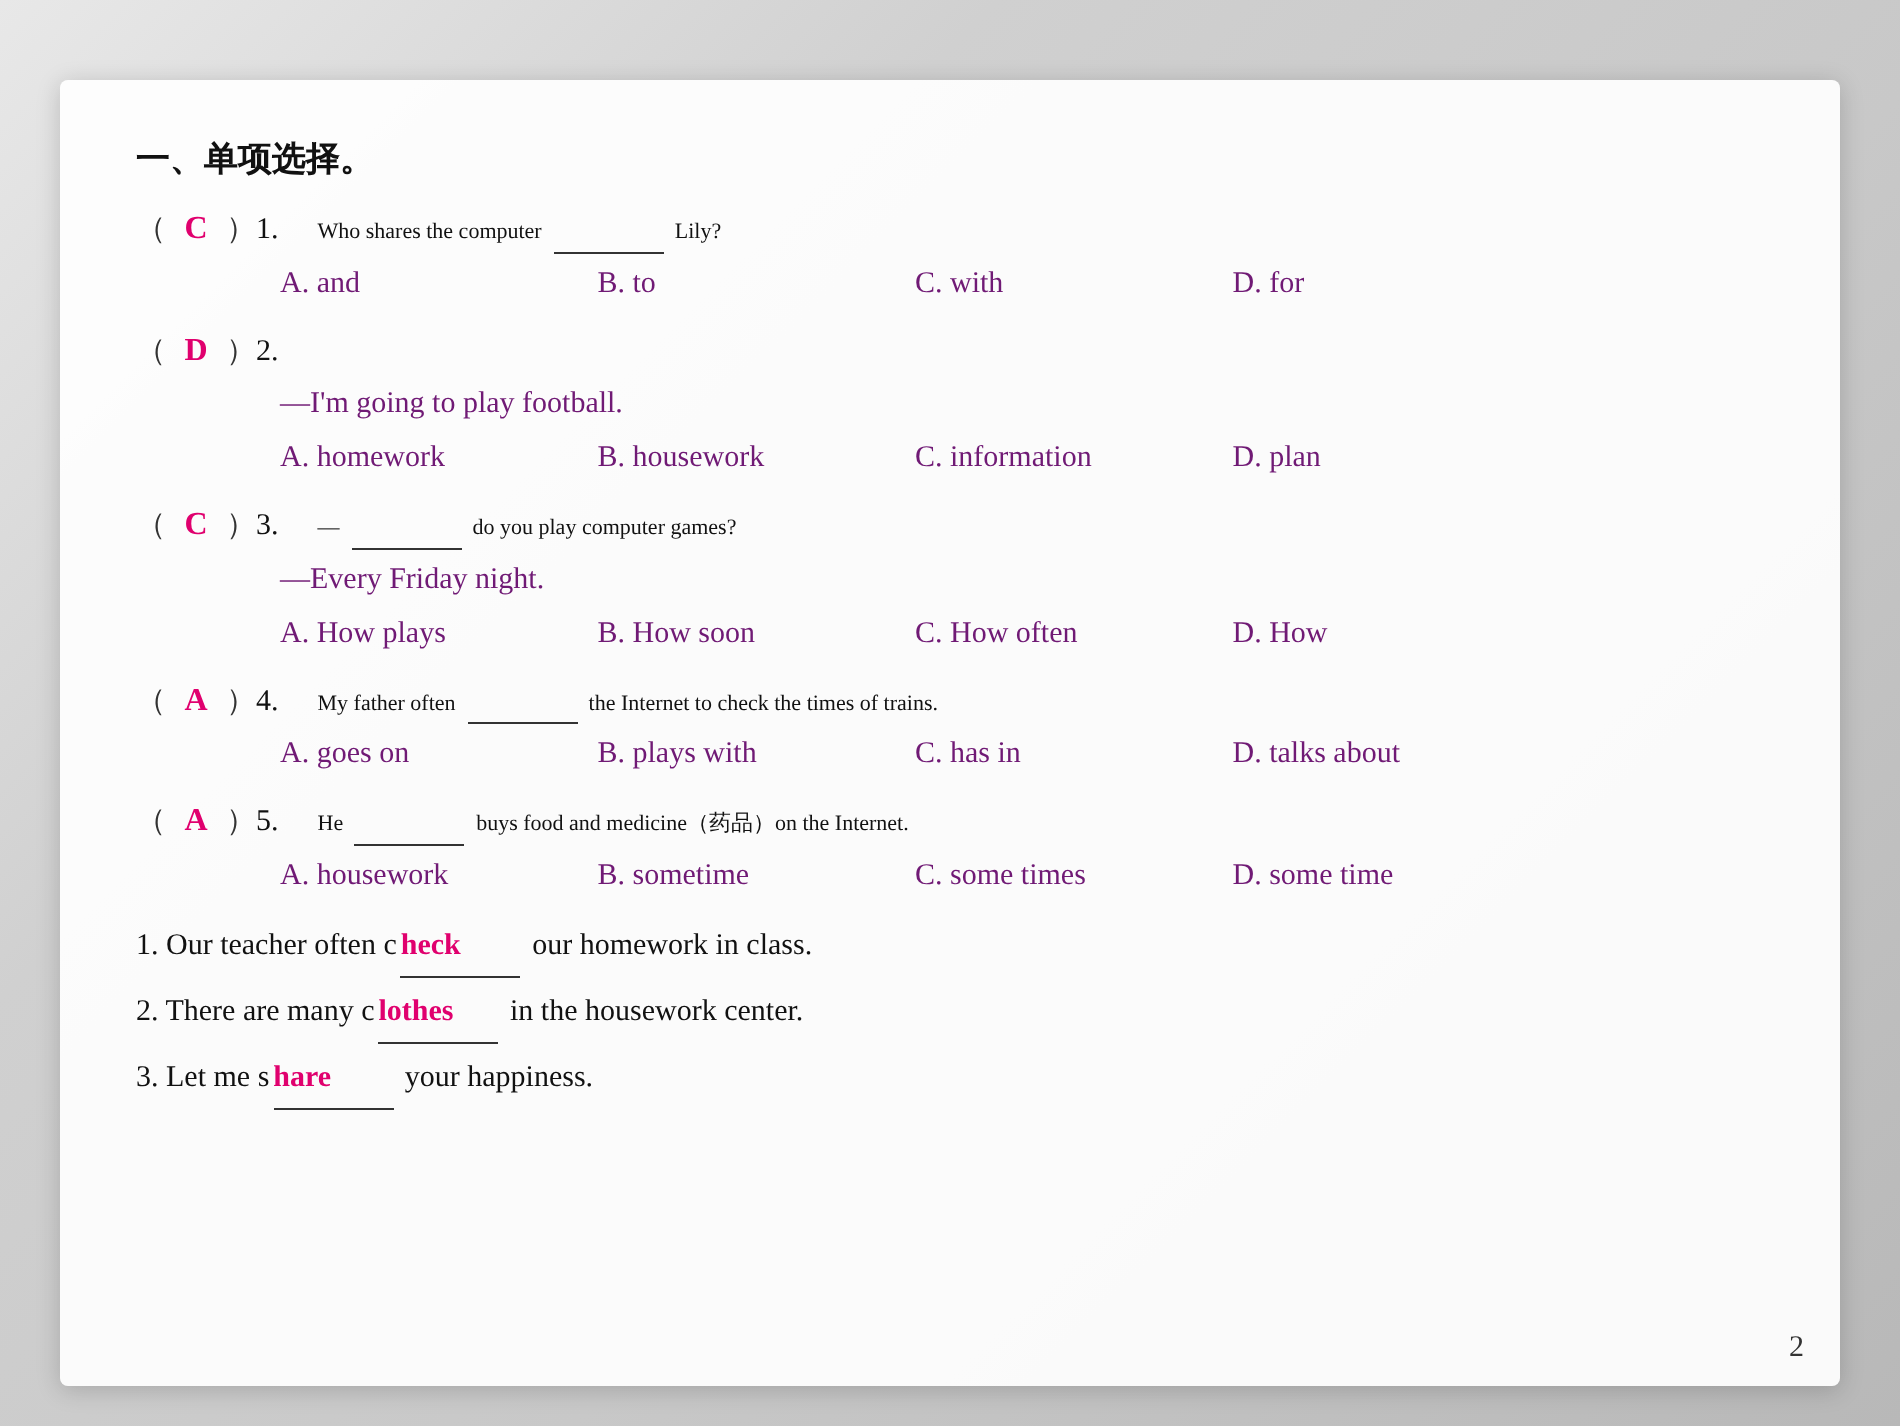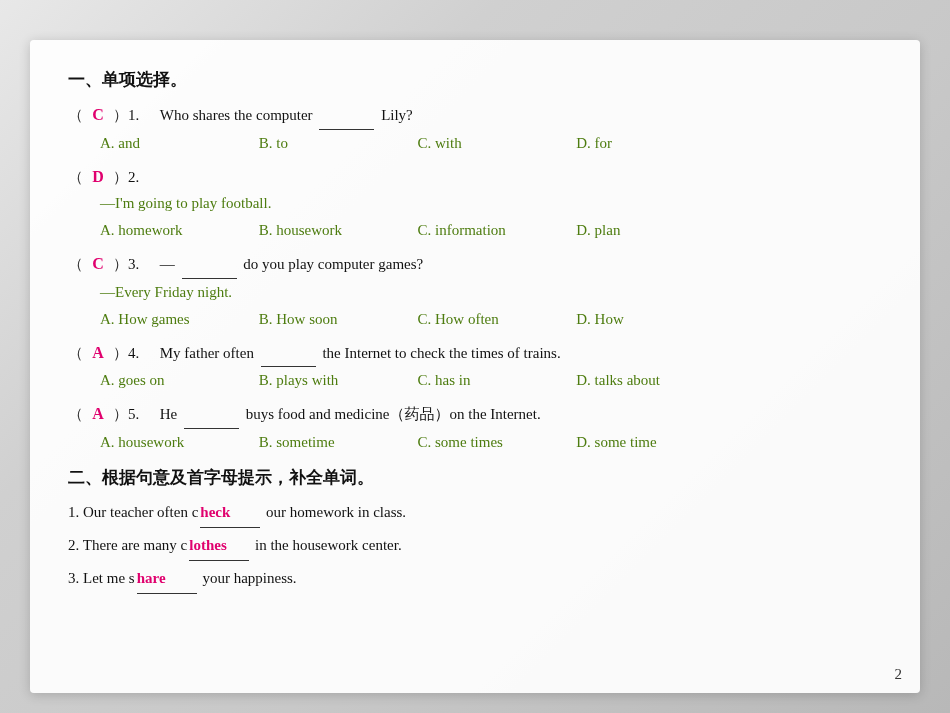--- a/index.html
+++ b/index.html
@@ -56,35 +56,35 @@
       margin: 0 2px;
     }
 
     .q-num {
       color: #111;
       font-size: 15px;
       min-width: 28px;
     }
 
     .q-text {
-      font-size: 15px;
+      font-size: 11px;
       color: #111;
     }
 
     .blank {
       display: inline-block;
       border-bottom: 1.5px solid #333;
       min-width: 55px;
       margin: 0 3px;
     }
 
     .options-line {
-      margin-left: 32px;
-      font-size: 15px;
-      color: #4d7c0f;
+      margin-left: 72px;
+      font-size: 15px;
+      color: #701a75;
       line-height: 1.8;
     }
 
     .option {
       display: inline-block;
       min-width: 155px;
     }
 
     .section2-title {
       font-size: 17px;
@@ -166,21 +166,21 @@
   <div class="question-block">
     <div class="question-line">
       <span class="paren">（</span>
       <span class="answer-box">C</span>
       <span class="paren">）</span>
       <span class="q-num">3.</span>
       <span class="q-text">&nbsp;— <span class="blank">&nbsp;&nbsp;&nbsp;&nbsp;&nbsp;&nbsp;</span> do you play computer games?</span>
     </div>
     <div class="options-line">—Every Friday night.</div>
     <div class="options-line">
-      <span class="option">A. How games</span>
+      <span class="option">A. How plays</span>
       <span class="option">B. How soon</span>
       <span class="option">C. How often</span>
       <span class="option">D. How</span>
     </div>
   </div>
 
   <div class="question-block">
     <div class="question-line">
       <span class="paren">（</span>
       <span class="answer-box">A</span>
@@ -205,21 +205,20 @@
       <span class="q-text">&nbsp;He <span class="blank">&nbsp;&nbsp;&nbsp;&nbsp;&nbsp;&nbsp;</span> buys food and medicine（药品）on the Internet.</span>
     </div>
     <div class="options-line">
       <span class="option">A. housework</span>
       <span class="option">B. sometime</span>
       <span class="option">C. some times</span>
       <span class="option">D. some time</span>
     </div>
   </div>
 
-  <div class="section2-title">二、根据句意及首字母提示，补全单词。</div>
 
   <div class="fill-line">
     <span>1. </span>
     <span>Our teacher often c</span><span class="fill-answer">heck</span><span> our homework in class.</span>
   </div>
 
   <div class="fill-line">
     <span>2. </span>
     <span>There are many c</span><span class="fill-answer">lothes</span><span> in the housework center.</span>
   </div>

